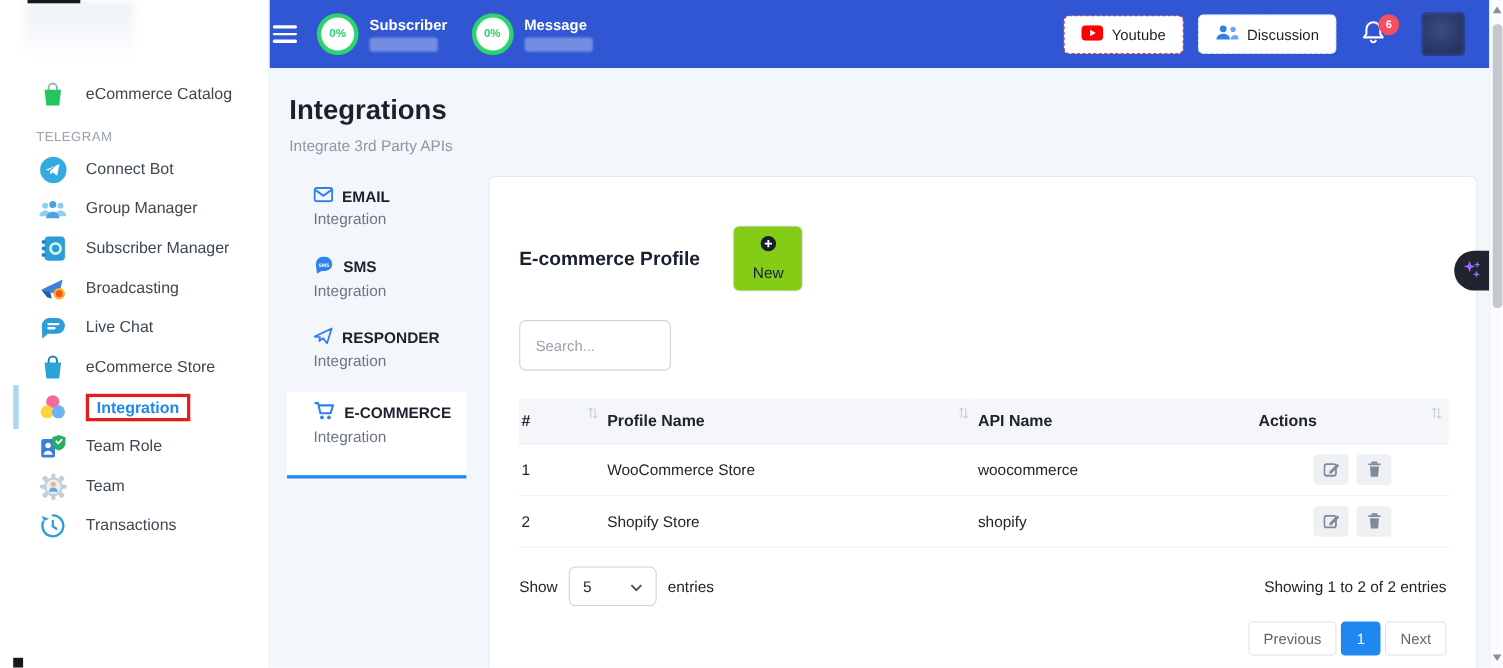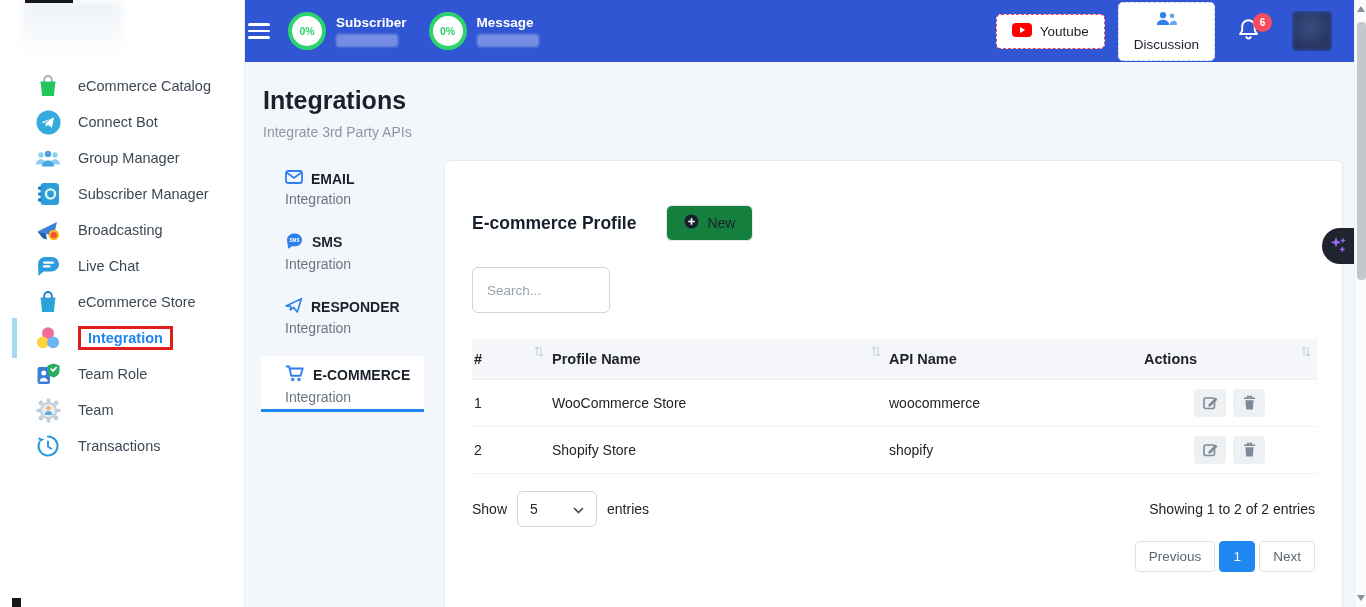--- a/index.html
+++ b/index.html
@@ -32,45 +32,45 @@
   .hamburger span { display:block; height:2.5px; background:#fff; border-radius:2px; margin:4px 0; }
   .stat { display:flex; align-items:center; gap:10px; margin-right:22px; }
   .stat-circle { width:38px; height:38px; border-radius:50%; background:#fff; border:4px solid #2dd36f;
     display:flex; align-items:center; justify-content:center; font-size:10.5px; font-weight:bold; color:#2dd36f; }
   .stat-label { color:#fff; font-weight:bold; font-size:13.5px; margin-bottom:4px; }
   .stat-pill { width:62px; height:13px; border-radius:3px; background:rgba(255,255,255,.33); filter:blur(1.2px); }
   .header-right { margin-left:auto; display:flex; align-items:center; }
   .hdr-btn { display:flex; align-items:center; gap:8px; background:#fff; border-radius:5px;
     padding:8px 15px; font-size:13.5px; color:#1b212b; cursor:pointer; }
   .hdr-btn.youtube { border:1.5px dashed #e8445a; }
-  .hdr-btn.discussion { border:1.5px dashed #c4d0f5; margin-left:13px;flex-direction:column; }
+  .hdr-btn.discussion { border:1.5px dashed #c4d0f5; margin-left:13px; }
   .bell-wrap { position:relative; margin:0 32px 0 22px; cursor:pointer; }
   .badge { position:absolute; right:-12px; top:-4px; width:19px; height:19px; border-radius:50%;
     background:#f64e60; color:#fff; font-size:10px; font-weight:bold;
     display:flex; align-items:center; justify-content:center; }
   .avatar { width:40px; height:40px; border-radius:4px; overflow:hidden; cursor:pointer; }
   .avatar-blur { width:100%; height:100%;
     background:radial-gradient(circle at 45% 40%, #3a4f86 0%, #26335c 70%); filter:blur(2.5px); }
   
   .main { position:absolute; left:244px; top:62px; width:1121px; height:545px;
     background:#f3f6fa; overflow:hidden; }
   .page-title { margin:24px 0 0 19px; font-size:25px; font-weight:600; color:#1b212b; }
   .page-subtitle { margin:9px 0 0 19px; font-size:14px; color:#8e98a4; }
   .subnav { position:absolute; left:17px; top:103px; width:163px; }
   .subnav-item { padding:5px 12px 9px 24px; margin-bottom:11px; cursor:pointer; }
   .subnav-item .t1 { display:flex; align-items:center; gap:8px; font-weight:bold; font-size:14px; color:#1b212b; }
   .subnav-item .t2 { margin-top:4px; font-size:14px; color:#6b7684; }
-  .subnav-item.active { background:#fff; border-bottom:3px solid #1e87f0; padding-top:9px; padding-bottom:4px; }
+  .subnav-item.active { background:#fff; border-bottom:3px solid #1e87f0; padding-top:9px; padding-bottom:27px; }
   
   .card { position:absolute; left:200px; top:98px; width:899px; height:540px;
     background:#fff; border:1px solid #e7ebf0; border-radius:6px; padding:44px 27px 0; }
   .panel-head { display:flex; align-items:center; gap:30px; }
   .panel-heading { font-size:17.5px; font-weight:bold; color:#17202b; }
-  .btn-new { display:flex; align-items:center; gap:8px; background:#15803d; border:1px solid #e3e6ea;
-    border-radius:6px; padding:8px 17px; font-size:14px; color:#17202b; cursor:pointer; }
+  .btn-new { display:flex; align-items:center; gap:8px; background:#84cc16; border:1px solid #e3e6ea;
+    border-radius:6px; padding:8px 17px; font-size:14px; color:#17202b; cursor:pointer;flex-direction:column; }
   .search-input { margin-top:26px; width:138px; height:46px; border:1px solid #ced4da; border-radius:6px;
     padding:0 14px; font-size:13.5px; color:#3d4854; outline:none; background:#fff;
     font-family:"Liberation Sans","DejaVu Sans",sans-serif; }
   .search-input::placeholder { color:#9aa3af; }
   table.grid { margin-top:26px; width:845px; border-collapse:collapse; table-layout:fixed; }
   .grid col.c1{width:78px;} .grid col.c2{width:337px;} .grid col.c3{width:255px;} .grid col.c4{width:175px;}
   .grid th { background:#f4f6f9; height:40px; font-size:14.5px; font-weight:bold; color:#21242c;
     text-align:left; padding:0 2px; position:relative; border-bottom:1px solid #e9edf2; cursor:pointer; }
   .grid th.center, .grid td.center { text-align:left; }
   .grid td { height:46px; font-size:14px; color:#212529; padding:0 2px; border-bottom:1px solid #eef1f5; }
@@ -114,20 +114,21 @@
   <div class="side-item first">
     <span class="side-icon">
       <svg width="22" height="24" viewBox="0 0 22 24">
           <path d="M7.2 9V5.8a3.8 3.8 0 017.6 0V9" fill="none" stroke="#9fb0bd" stroke-width="1.8"></path>
           <path d="M3.5 7.5h15L16.8 22H5.2z" fill="#22c55e"></path>
         </svg>
     </span>
     <span class="lbl">eCommerce Catalog</span>
   </div>
 
+  <div class="side-section">TELEGRAM</div>
 
   <div class="side-item">
     <span class="side-icon">
       <svg width="25" height="25" viewBox="0 0 25 25">
           <circle cx="12.5" cy="12.5" r="12" fill="#34aadf"></circle>
           <path d="M5.5 12.3l12.6-4.9-2.2 10.3-3.9-3-2.1 2-.5-3.1 6-5.4-7.4 4.7z" fill="#fff"></path>
         </svg>
     </span>
     <span class="lbl">Connect Bot</span>
   </div>

